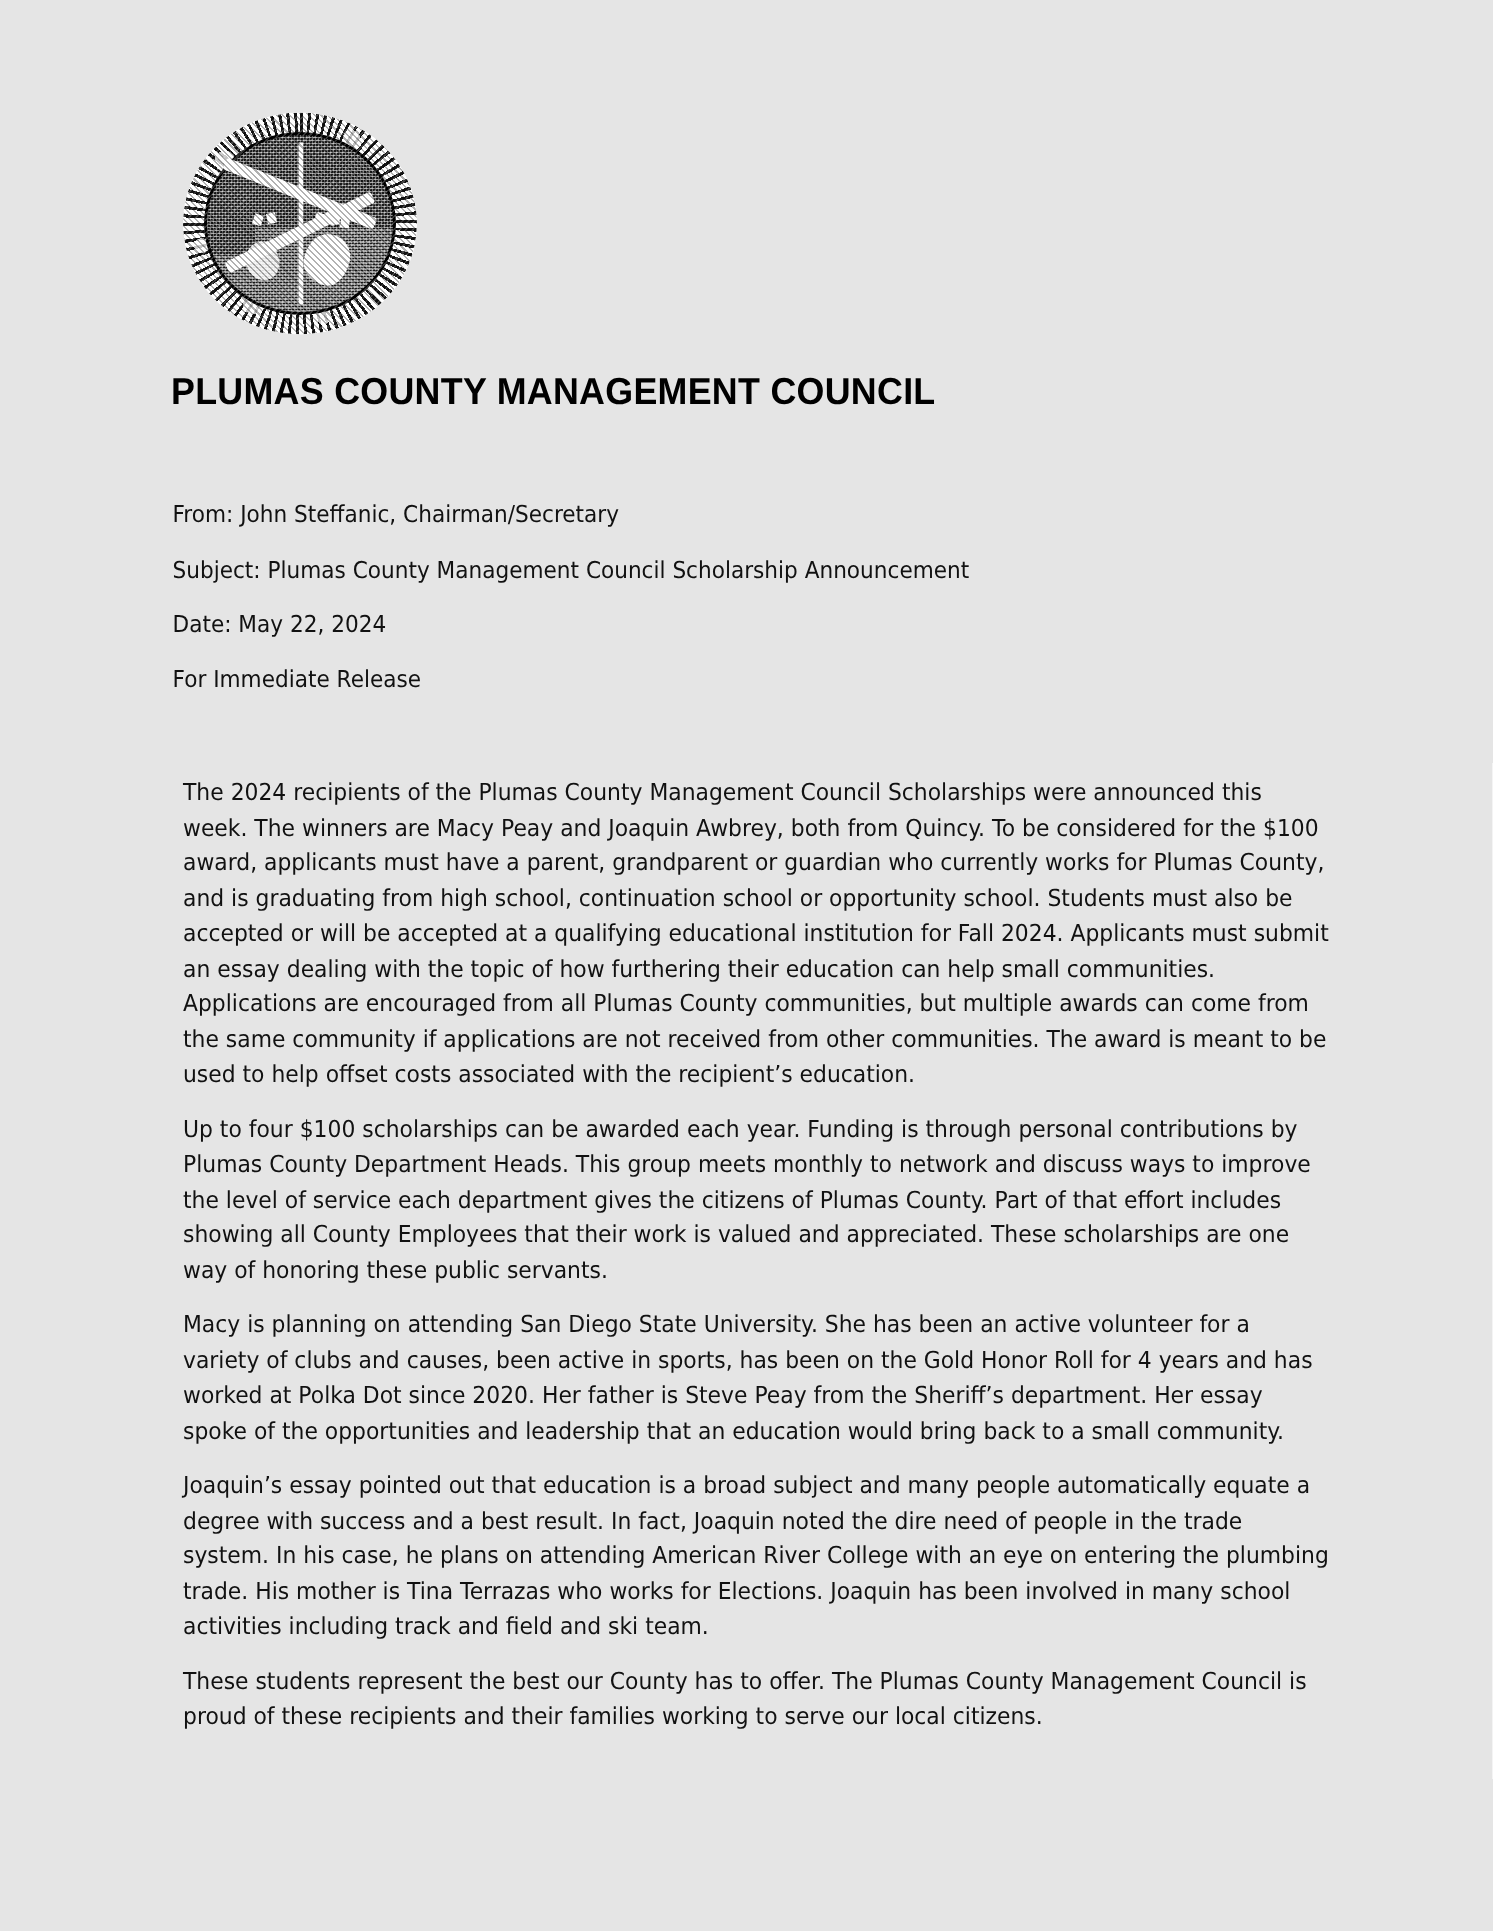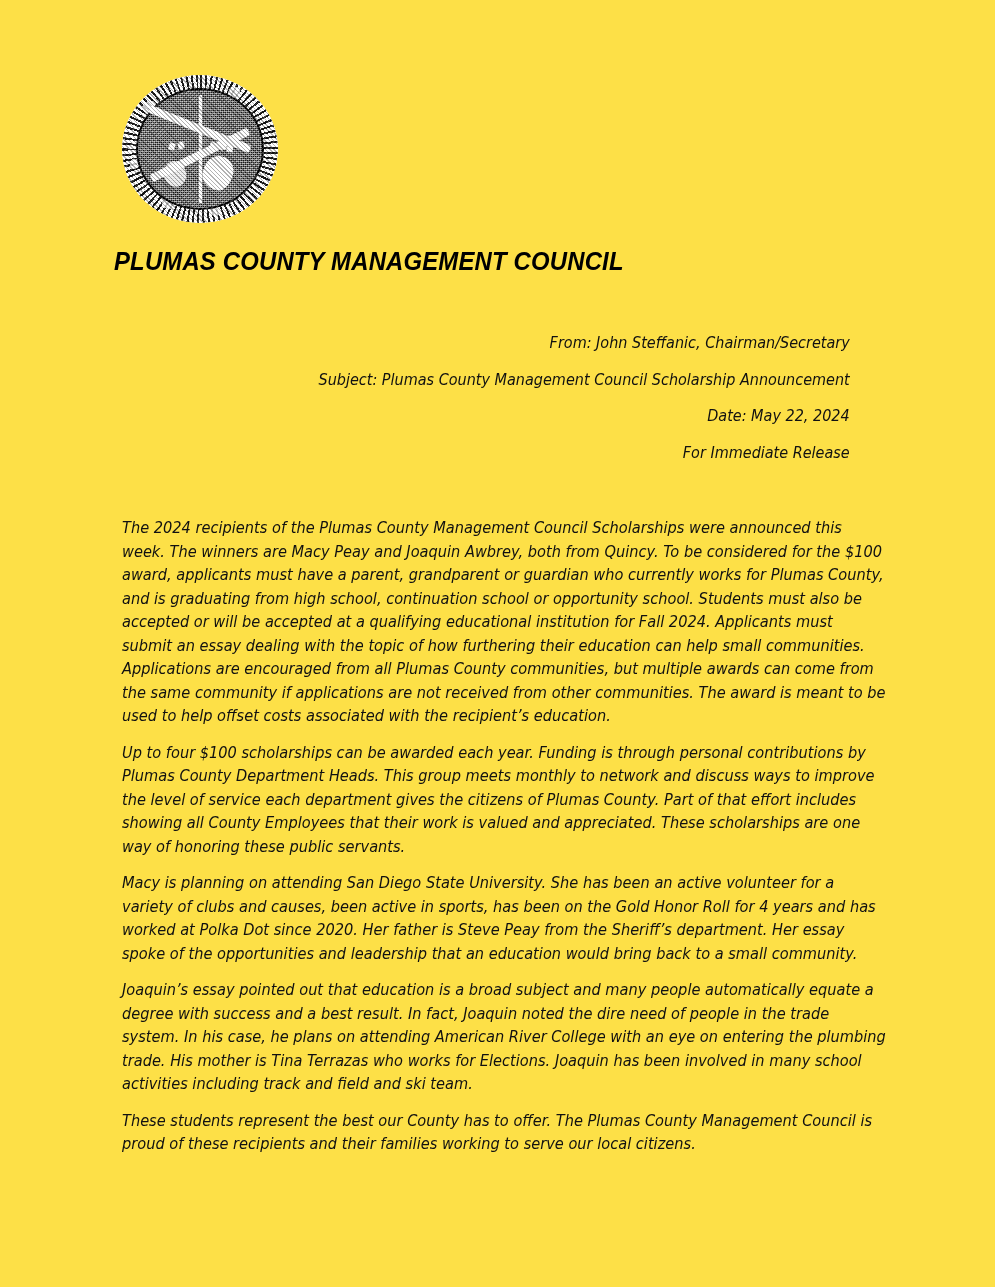--- a/index.html
+++ b/index.html
@@ -13,22 +13,21 @@
     position: relative;
     overflow: hidden;
     font-family: "DejaVu Sans", sans-serif;
     color: #000000;
     -webkit-font-smoothing: none;
   }
 
   #page {
     position: absolute;
     inset: 0;
-    background: #fde047;
-    font-style: italic;
+    background: #e5e5e5;
   }
 
   
   #logo-block {
     position: absolute;
     left: 122px;
     top: 75px;
     width: 156px;
     height: 148px;
   }
@@ -162,21 +161,20 @@
     transform: scaleX(0.955);
     transform-origin: left center;
   }
 
   
   #meta {
     position: absolute;
     left: 115px;
     top: 334px;
     width: 790px;
-    text-align: right;
   }
   .meta-line {
     font-family: "DejaVu Sans", sans-serif;
     font-size: 15.5px;
     line-height: 19px;
     margin-bottom: 17.5px;
     color: #111;
     white-space: nowrap;
     transform: scaleX(0.93);
     transform-origin: left center;

